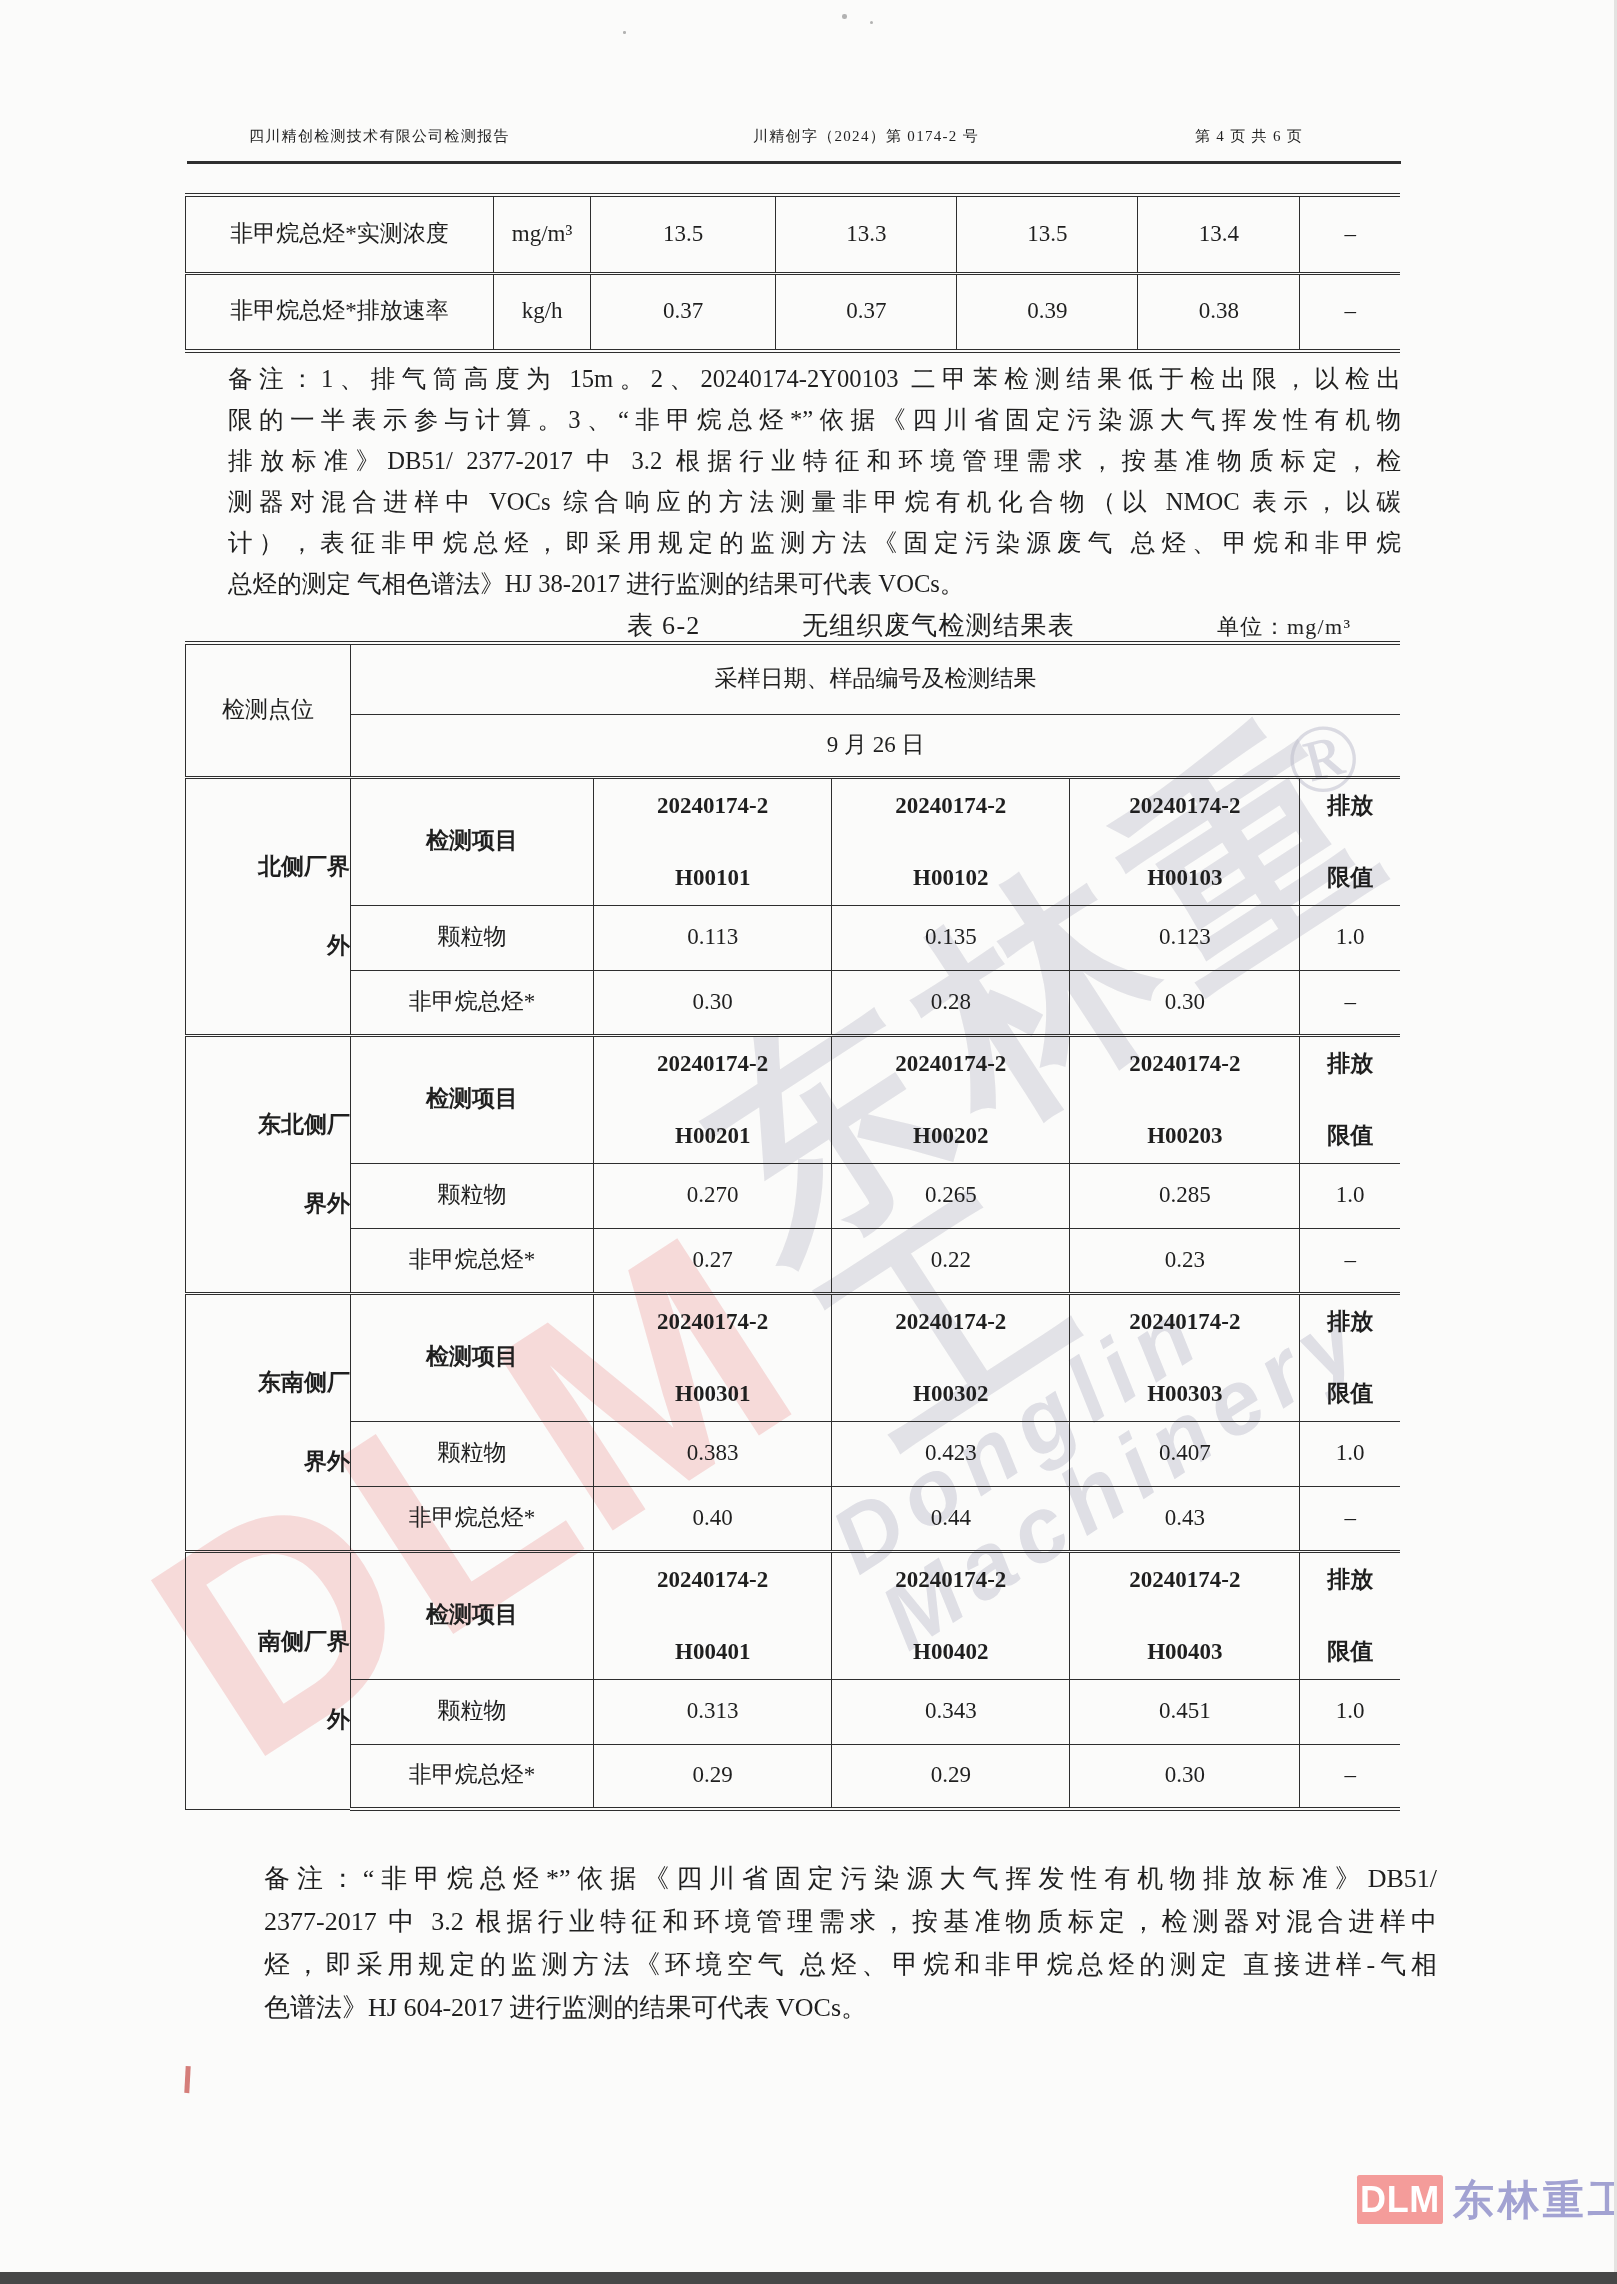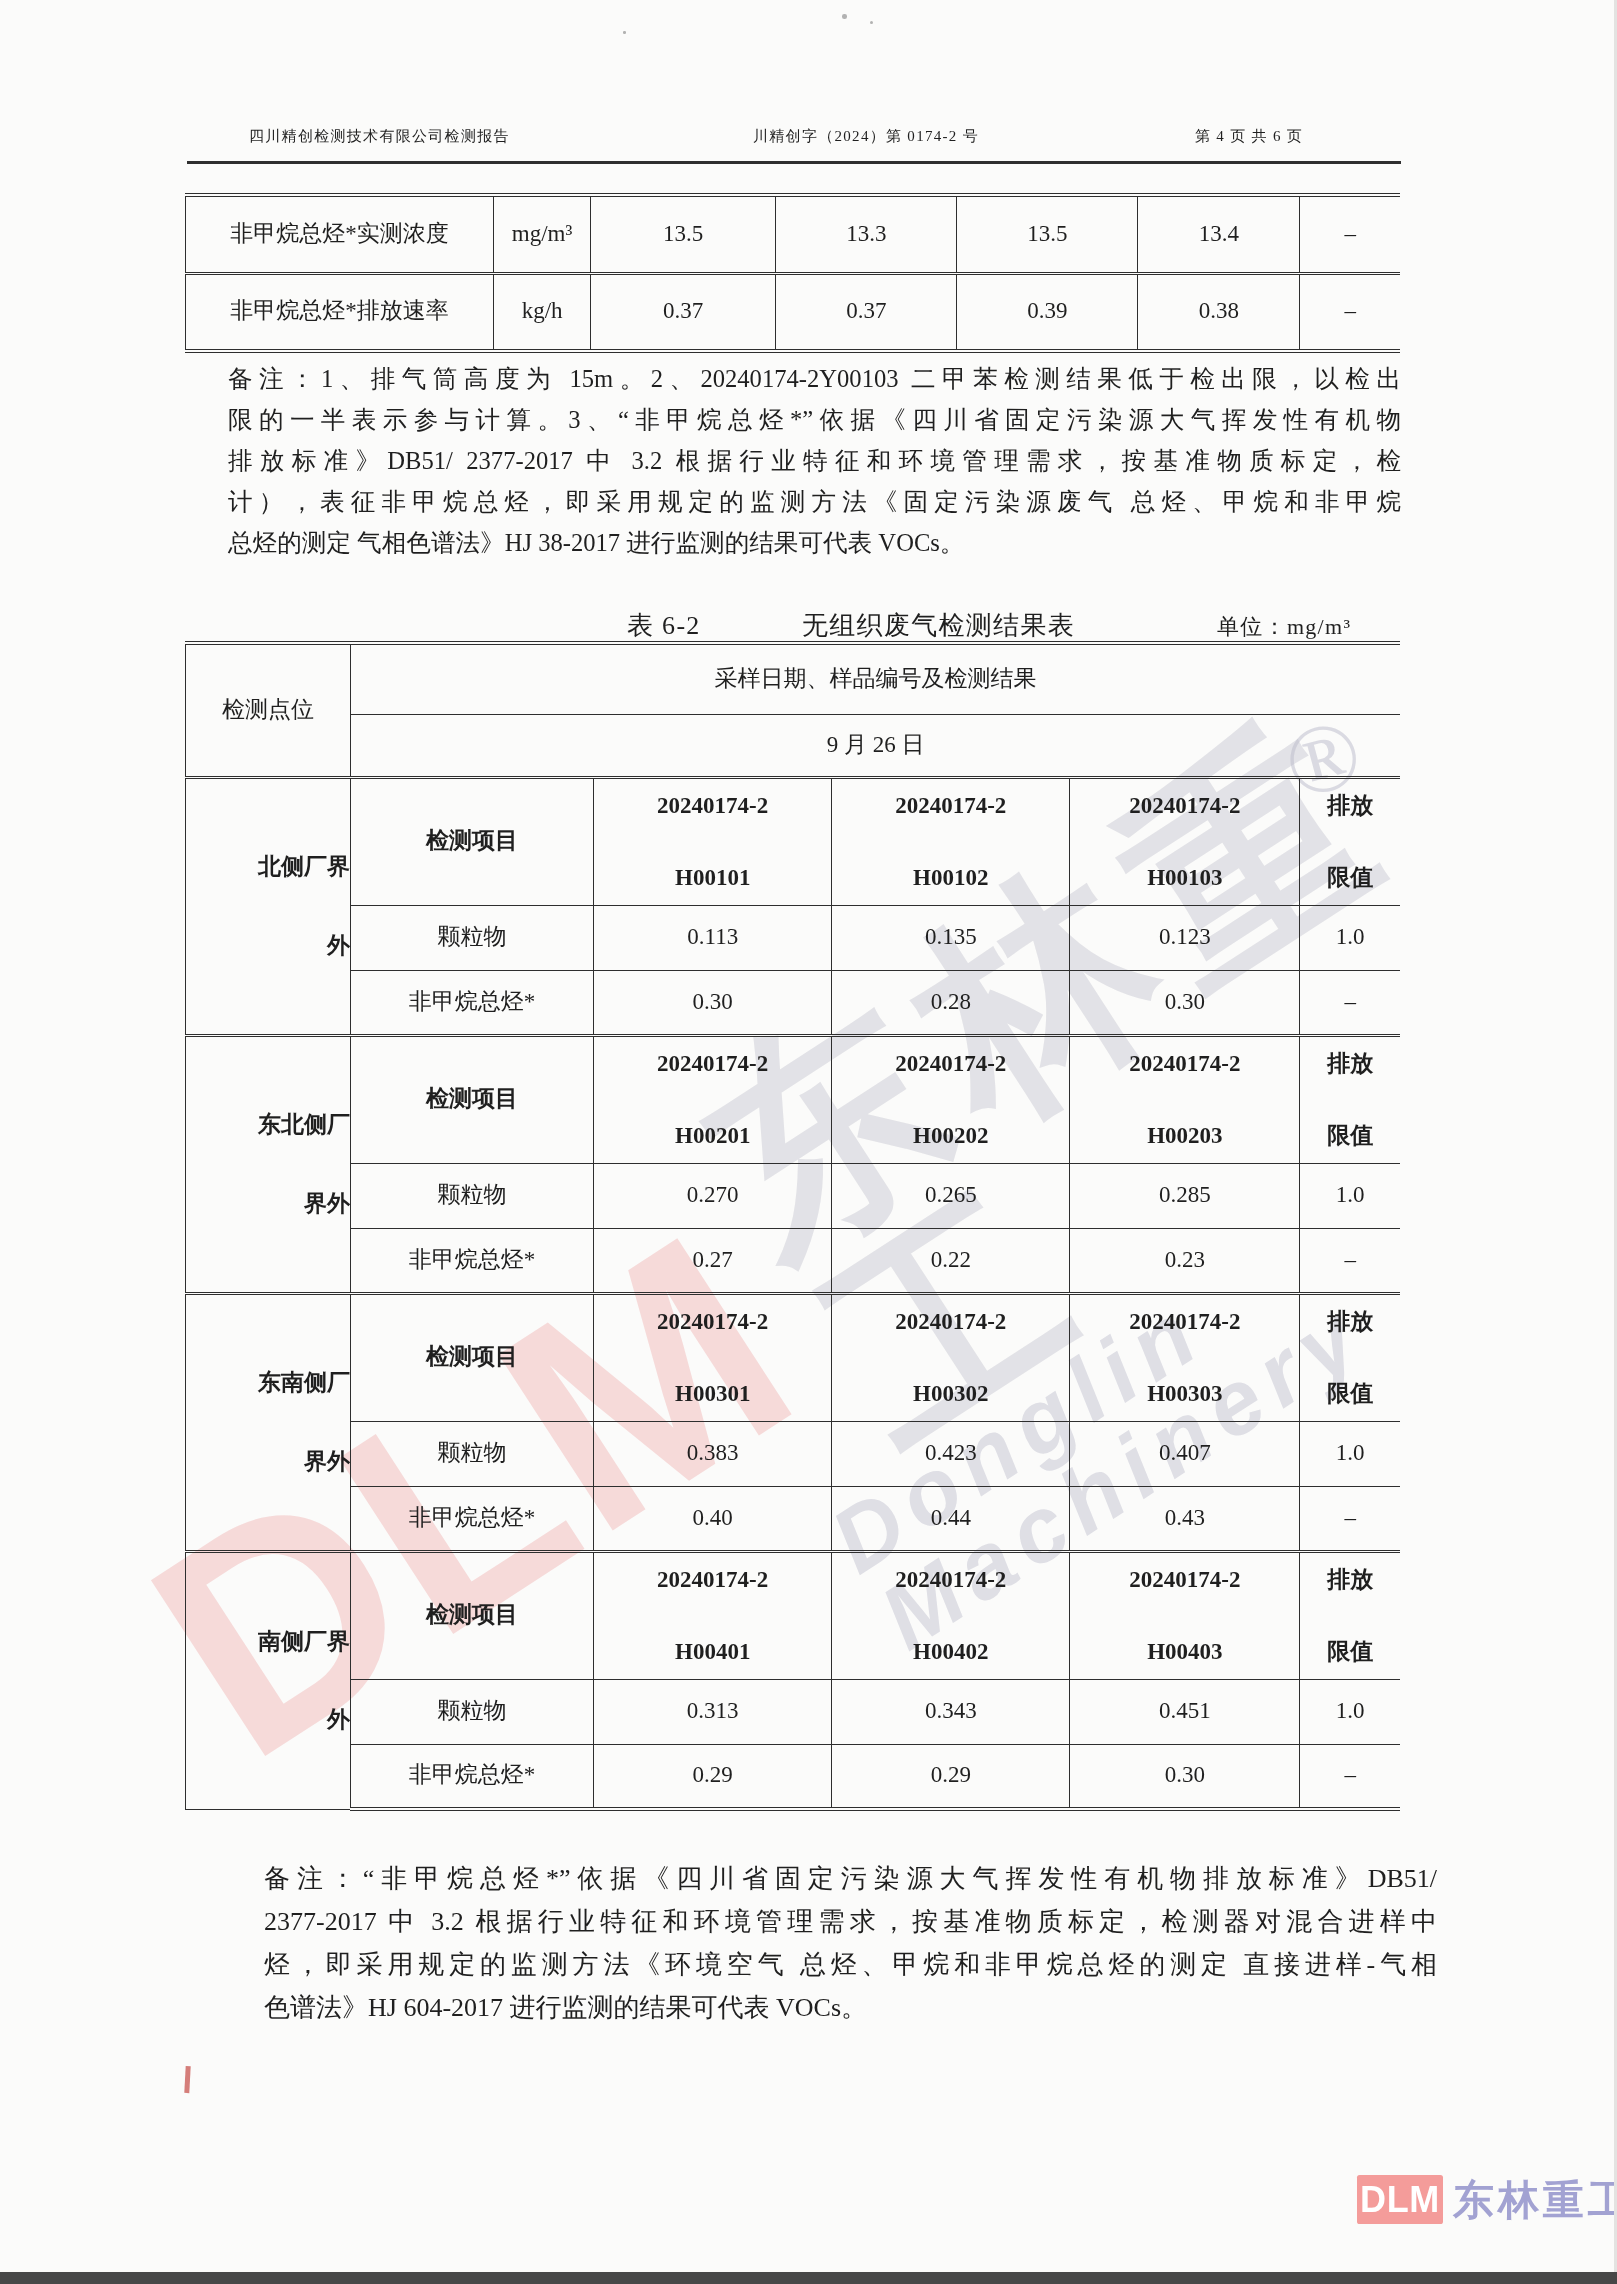--- a/index.html
+++ b/index.html
@@ -162,20 +162,21 @@
       <td>0.38</td>
       <td>–</td>
     </tr>
   </tbody>
     </table>
 
   <div class="note note1">
     <div>备注：1、排气筒高度为 15m。2、20240174-2Y00103 二甲苯检测结果低于检出限，以检出</div>
     <div>限的一半表示参与计算。3、“非甲烷总烃*”依据《四川省固定污染源大气挥发性有机物</div>
     <div>排放标准》DB51/ 2377-2017 中 3.2 根据行业特征和环境管理需求，按基准物质标定，检</div>
+    <div>测器对混合进样中 VOCs 综合响应的方法测量非甲烷有机化合物（以 NMOC 表示，以碳</div>
     <div>计），表征非甲烷总烃，即采用规定的监测方法《固定污染源废气 总烃、甲烷和非甲烷</div>
     <div class="last">总烃的测定 气相色谱法》HJ 38-2017 进行监测的结果可代表 VOCs。</div>
   </div>
 
   <div class="cap cap-no">表 6-2</div>
   <div class="cap cap-title">无组织废气检测结果表</div>
   <div class="cap cap-unit">单位：mg/m³</div>
 
   <table class="t t-main">
     <colgroup>

